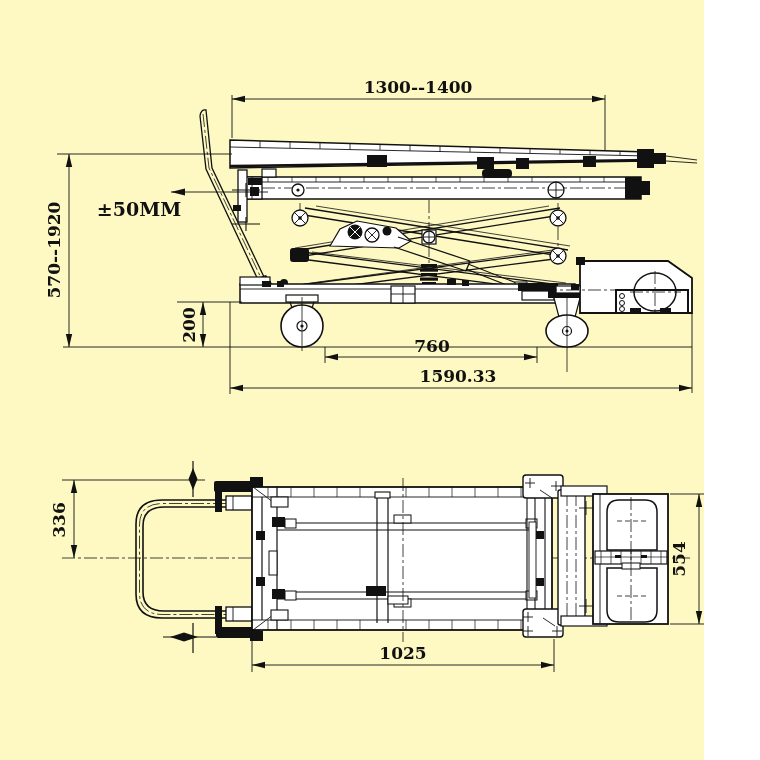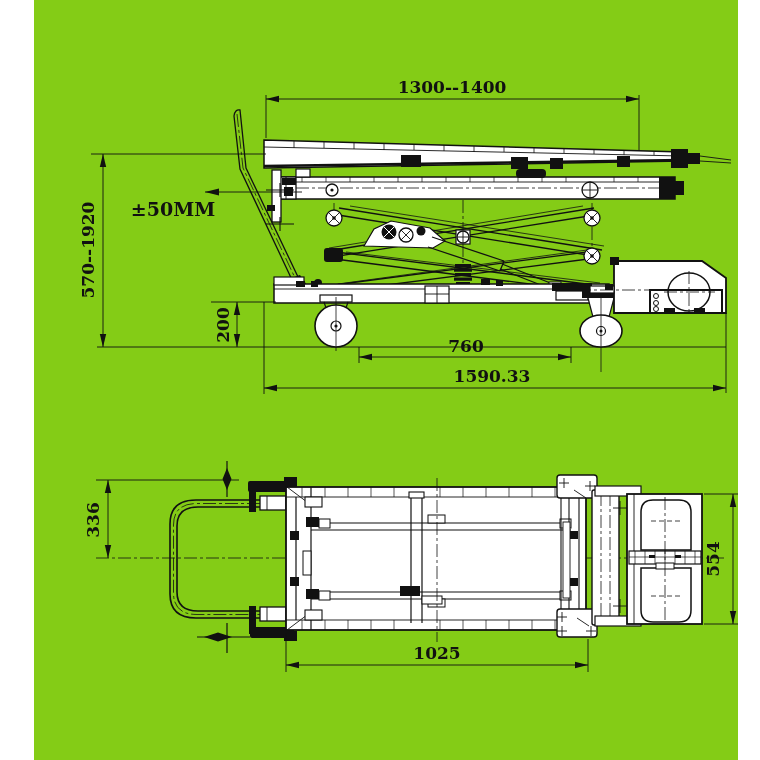--- a/index.html
+++ b/index.html
@@ -1,16 +1,16 @@
 <!DOCTYPE html>
 <html><head>
 <meta charset="utf-8">
 <style>
   html,body{margin:0;padding:0;background:#ffffff;}
-  .page{width:704px;height:760px;position:relative;background:#84cc16;overflow:hidden;margin-left:34px;}
+  .page{width:704px;height:760px;position:relative;background:#fef9c3;overflow:hidden;}
   svg{display:block;}
   text{font-family:"DejaVu Serif","Liberation Serif",serif;font-weight:700;fill:#111;}
   .dimtxt{font-size:17px;}
   .dimtxt-big{font-size:19px;}
   .ln{stroke:#111;fill:none;}
   .thin{stroke-width:0.9;}
   .med{stroke-width:1.3;}
   .cl{stroke:#111;stroke-width:0.8;fill:none;stroke-dasharray:13 3 3 3;}
   .dsh{stroke:#111;stroke-width:0.8;fill:none;stroke-dasharray:5 3;}
   .fw{fill:#ffffff;stroke:#111;}

